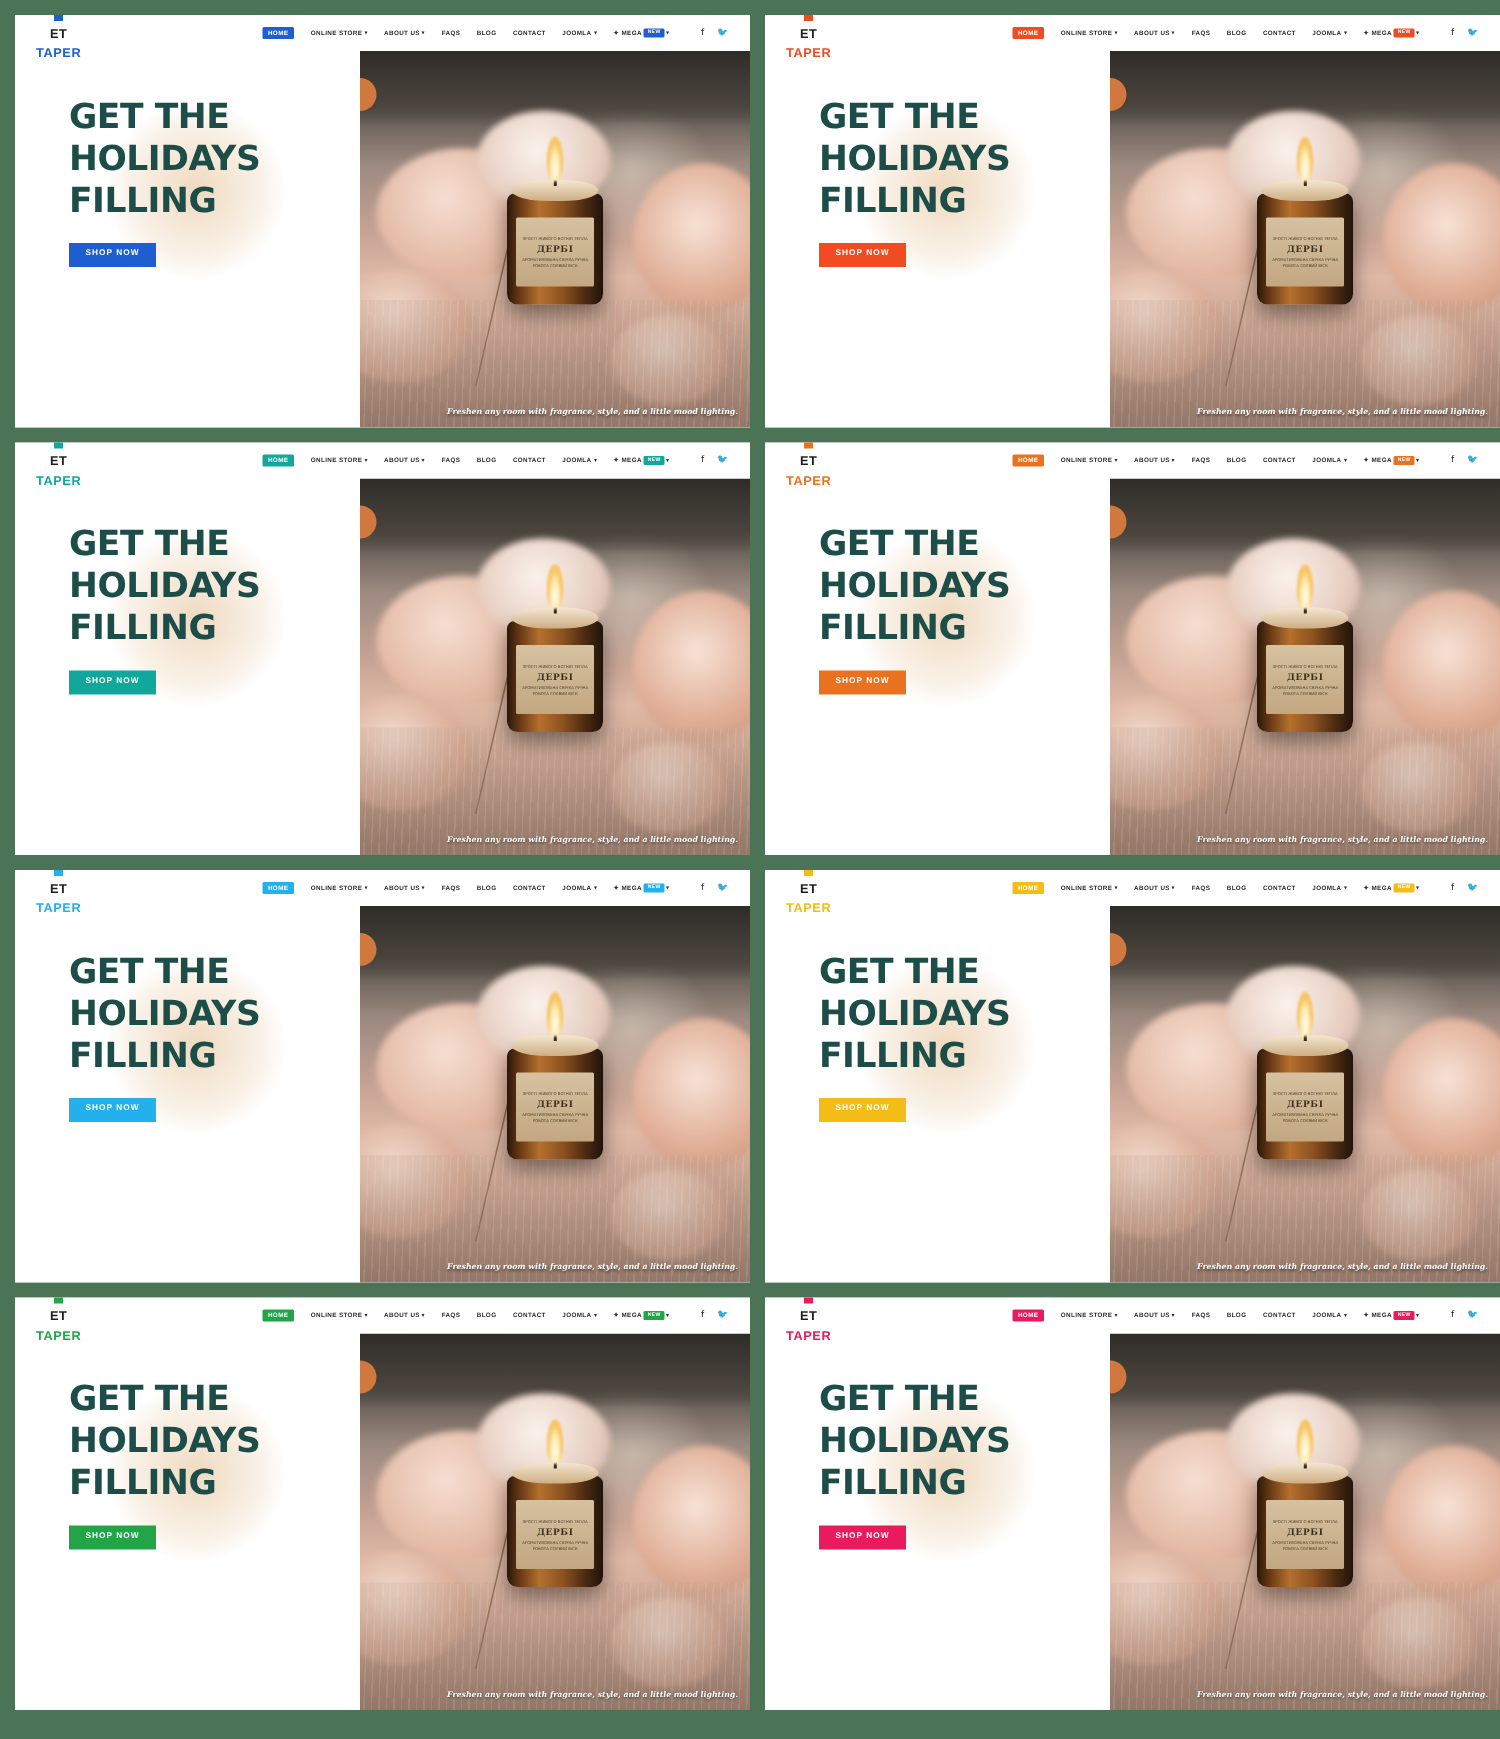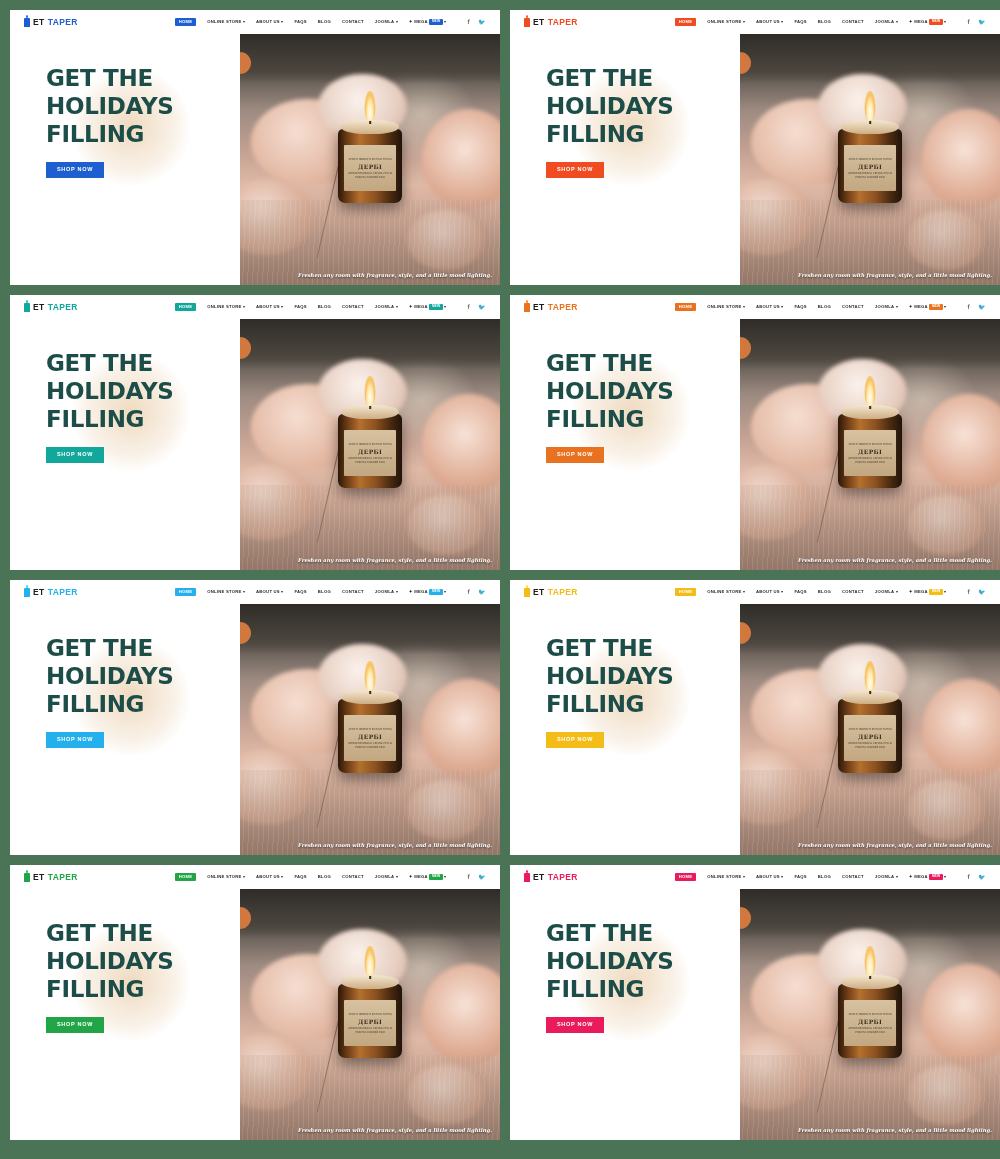--- a/index.html
+++ b/index.html
@@ -38,20 +38,21 @@
     background:#fff;
   }
   .logo {
     display:flex;
     align-items:center;
     gap:3px;
     font-weight:bold;
     font-size:8.5px;
     letter-spacing:.4px;
     white-space:nowrap;
+    flex-direction:column;
   }
   .logo .et { color:#1d1d1d; }
   .logo-mark {
     width:6px; height:9px;
     border-radius:1px 1px 0 0;
     position:relative;
     display:inline-block;
   }
   .logo-mark:after{
     content:"";

